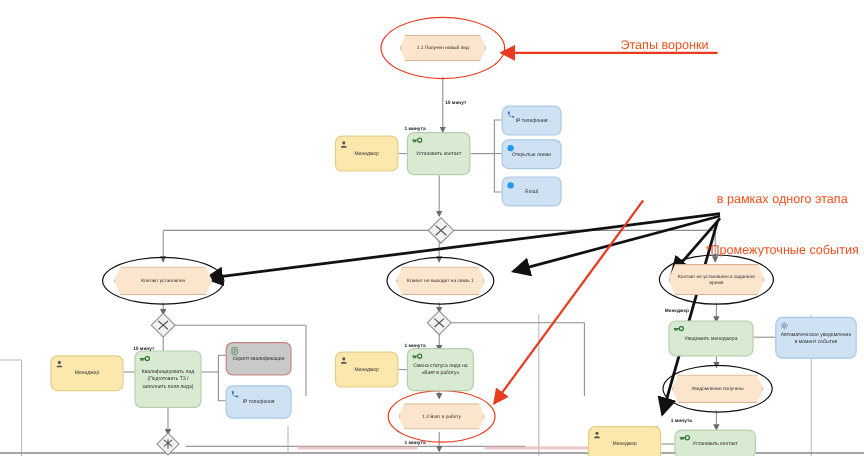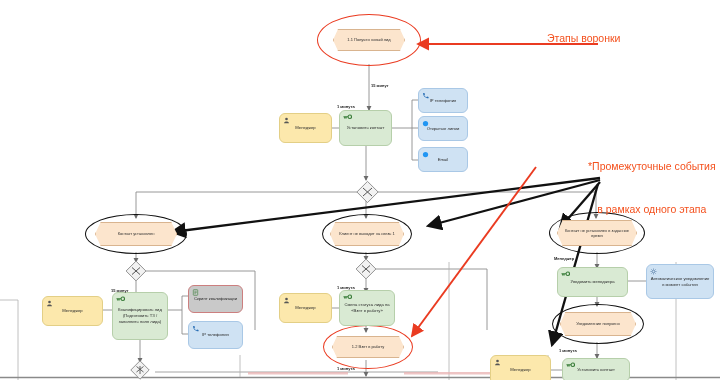--- a/index.html
+++ b/index.html
@@ -348,18 +348,18 @@
 
 <div class="timer" style="left:371px;top:83px;">15 минут</div>
 <div class="timer" style="left:337px;top:104px;">1 минута</div>
 <div class="timer" style="left:111px;top:288px;">15 минут</div>
 <div class="timer" style="left:337px;top:285px;">1 минута</div>
 <div class="timer" style="left:337px;top:366px;">1 минута</div>
 <div class="timer" style="left:559px;top:348px;">1 минута</div>
 
 <div class="lane-label" style="left:554px;top:256px;">Менеджер</div>
 
-<div class="anno" style="left:547px;top:31px;">Этапы воронки</div>
+<div class="anno" style="left:517px;top:31px;">Этапы воронки</div>
 
 <div class="anno center" style="left:588px;top:131px;">
+  <div>в рамках одного этапа</div>
   <div>*Промежуточные события</div>
-  <div>в рамках одного этапа</div>
 </div>
 
 </body></html>

